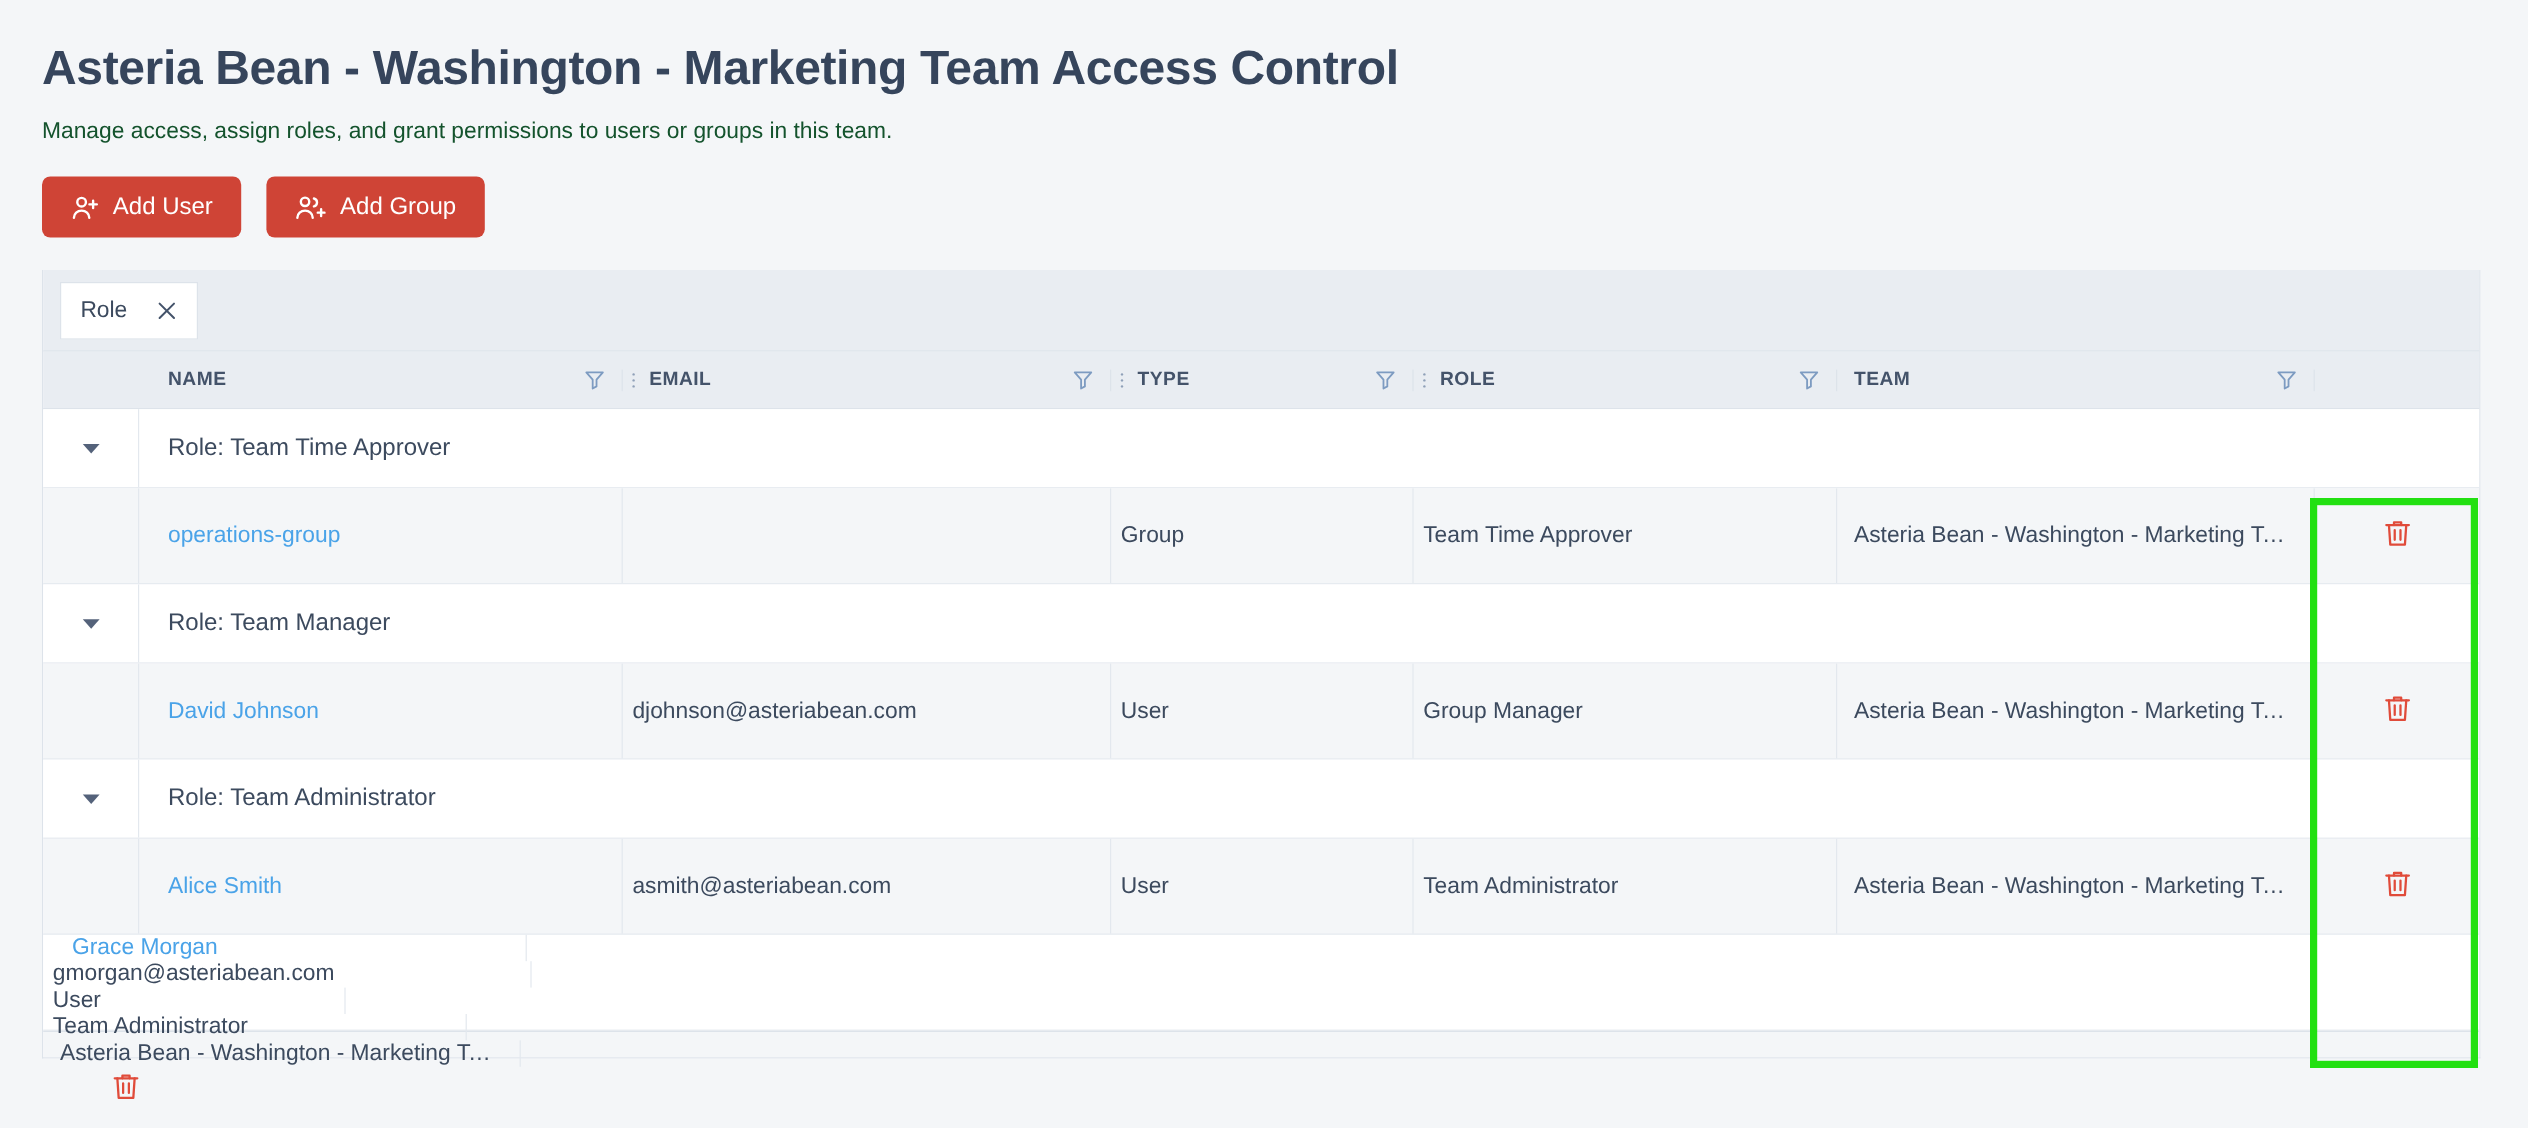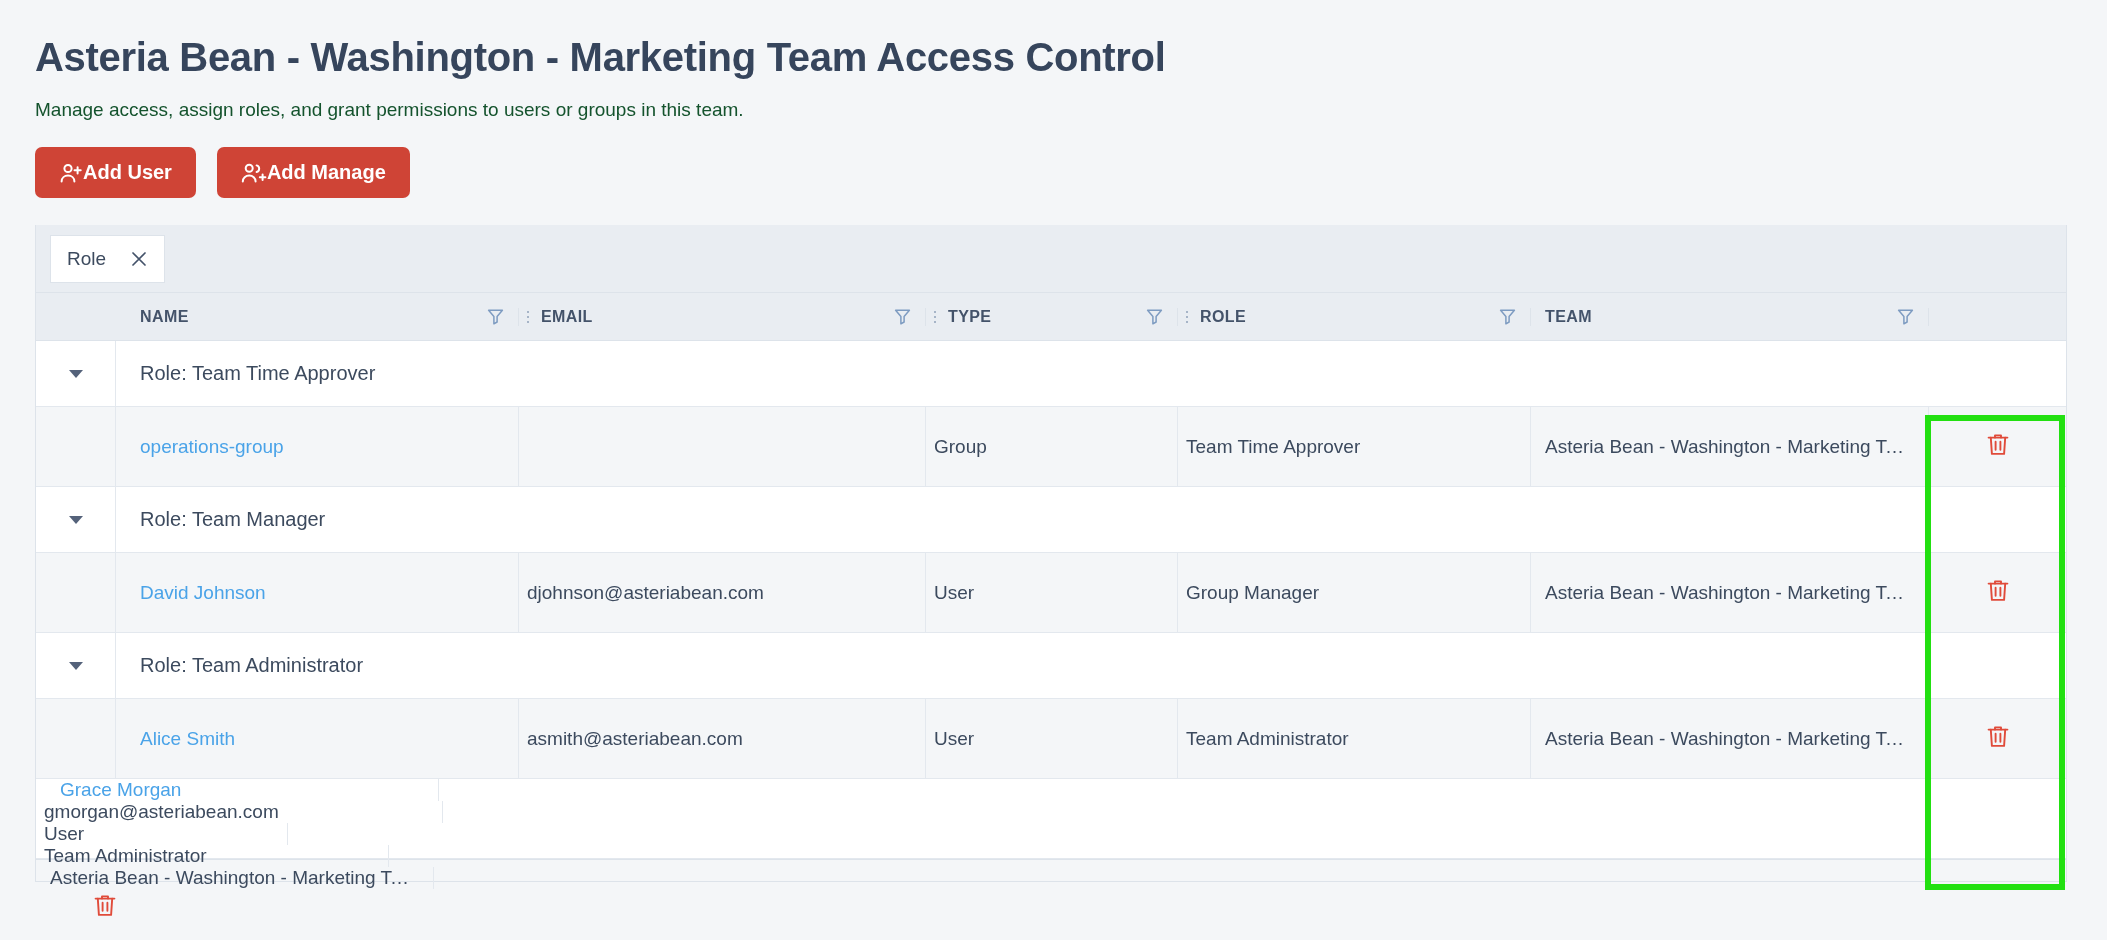--- a/index.html
+++ b/index.html
@@ -42,29 +42,30 @@
   
   .actions {
     margin-top: 26px;
     display: flex;
     gap: 21px;
   }
 
   .btn {
     display: inline-flex;
     align-items: center;
+    gap: 11px;
     background: #cf4436;
     color: #ffffff;
     border: none;
     border-radius: 7px;
     height: 51px;
     padding: 0 24px;
     font-family: "Liberation Sans", sans-serif;
     font-size: 20px;
-    font-weight: bold;
+    font-weight: normal;
     cursor: pointer;
     white-space: nowrap;
   }
   .btn svg { display: block; }
 
   
   .grid {
     margin-top: 27px;
     width: 2032px;
     background: #ffffff;
@@ -259,21 +260,21 @@
 
     <button class="btn">
       <span>
         <svg width="26" height="24" viewBox="0 0 26 24" fill="none" stroke="#ffffff" stroke-width="2" stroke-linecap="round" stroke-linejoin="round">
           <circle cx="8.2" cy="7.2" r="3.5"></circle>
           <path d="M1.8 20.4c0-3.5 2.9-5.9 6.4-5.9s6.4 2.4 6.4 5.9"></path>
           <path d="M15.6 4.4a3.4 3.4 0 0 1 0 6.6"></path>
           <path d="M21.6 13.4v5.6M18.8 16.2h5.6"></path>
         </svg>
       </span>
-      <span>Add Manage</span>
+      <span>Add Group</span>
     </button>
   </div>
 
   <div class="grid">
 
     <div class="groupbar">
       <div class="chip">
         <span>Role</span>
         <span class="chip-close">
           <svg width="22" height="22" viewBox="0 0 22 22" fill="none" stroke="#44536a" stroke-width="1.7" stroke-linecap="round">

